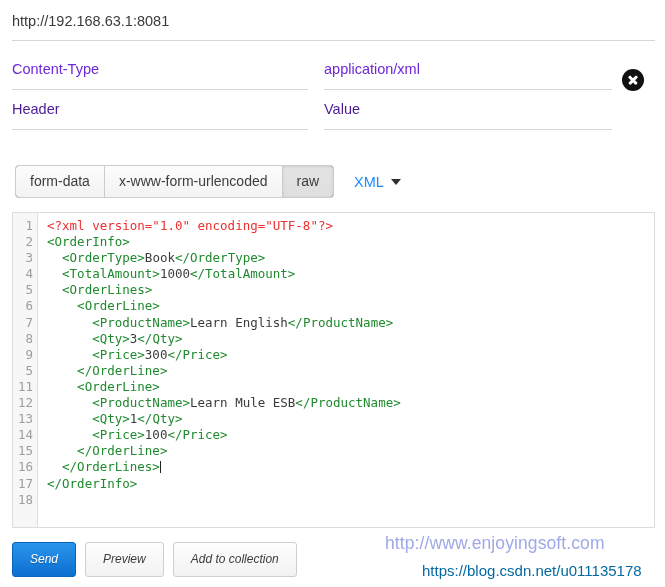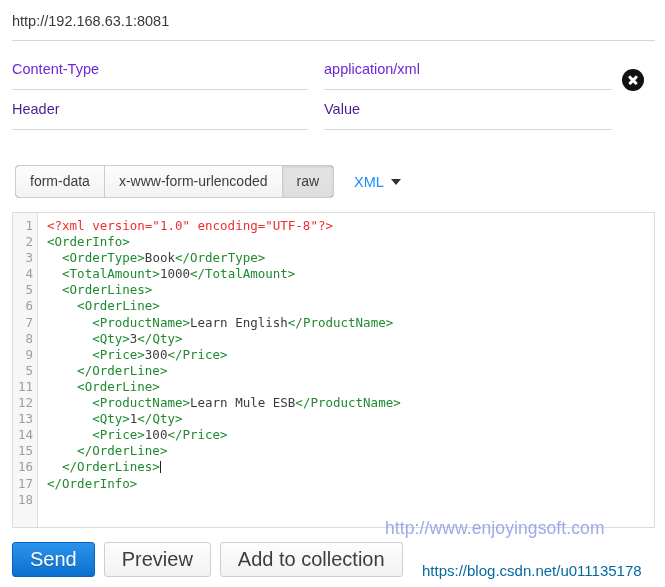--- a/index.html
+++ b/index.html
@@ -205,48 +205,49 @@
 
   
   .footer {
     position: absolute;
     left: 12px;
     top: 542px;
     display: flex;
     align-items: center;
   }
   .btn {
-    font-size: 20px;
+    font-size: 12px;
     font-family: "Liberation Sans", sans-serif;
     padding: 8px 17px 9px 17px;
     border-radius: 3px;
     cursor: pointer;
     line-height: 16px;
     white-space: nowrap;
     box-sizing: border-box;
+    font-style: italic;
   }
   .btn.primary {
     color: #ffffff;
     background: linear-gradient(to bottom, #2a94ec 0%, #0c6fce 100%);
     border: 1px solid #0a64bb;
     margin-right: 9px;
     text-shadow: 0 1px 1px rgba(0,0,0,0.25);
   }
   .btn.secondary {
     color: #3d3d3d;
     background: linear-gradient(to bottom, #fdfdfd 0%, #f2f2f2 100%);
     border: 1px solid #cfcfcf;
     margin-right: 9px;
   }
 
   
   .wm-primary {
     position: absolute;
     left: 385px;
-    top: 518px;
+    top: 533px;
     font-size: 17.5px;
     color: #9fa8e8;
     white-space: nowrap;
     letter-spacing: 0.1px;
   }
   .wm-secondary {
     position: absolute;
     left: 422px;
     top: 562px;
     font-size: 15px;

